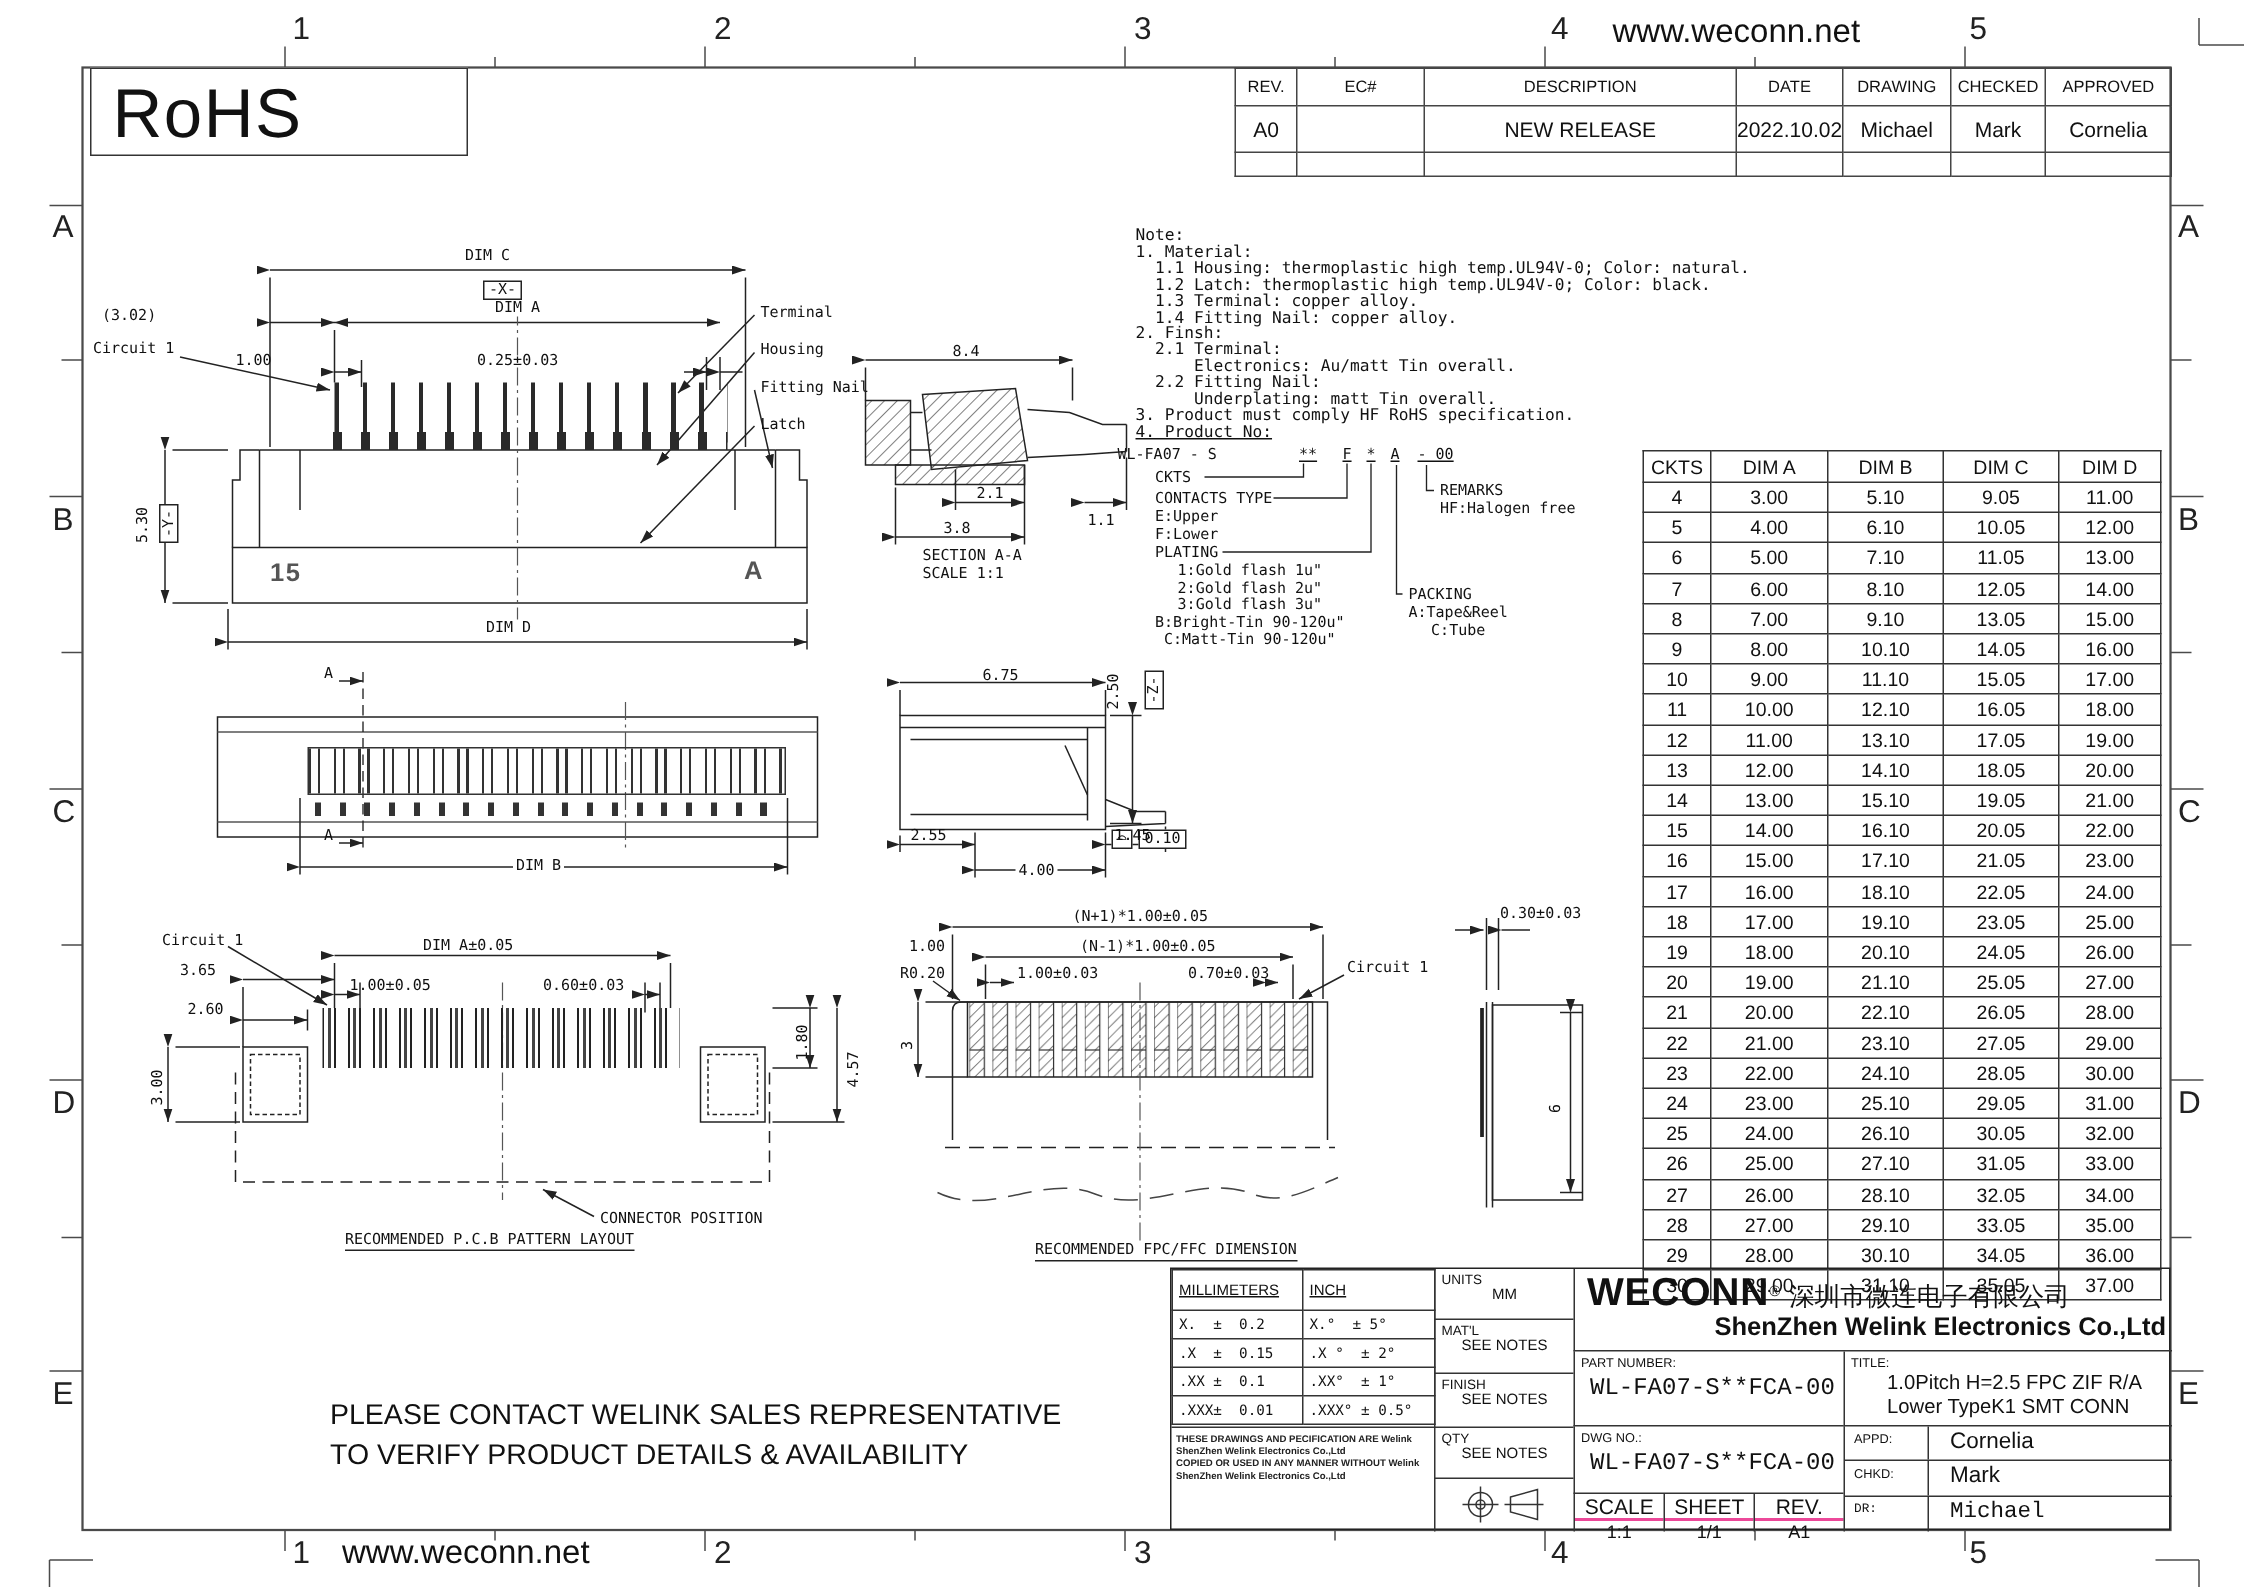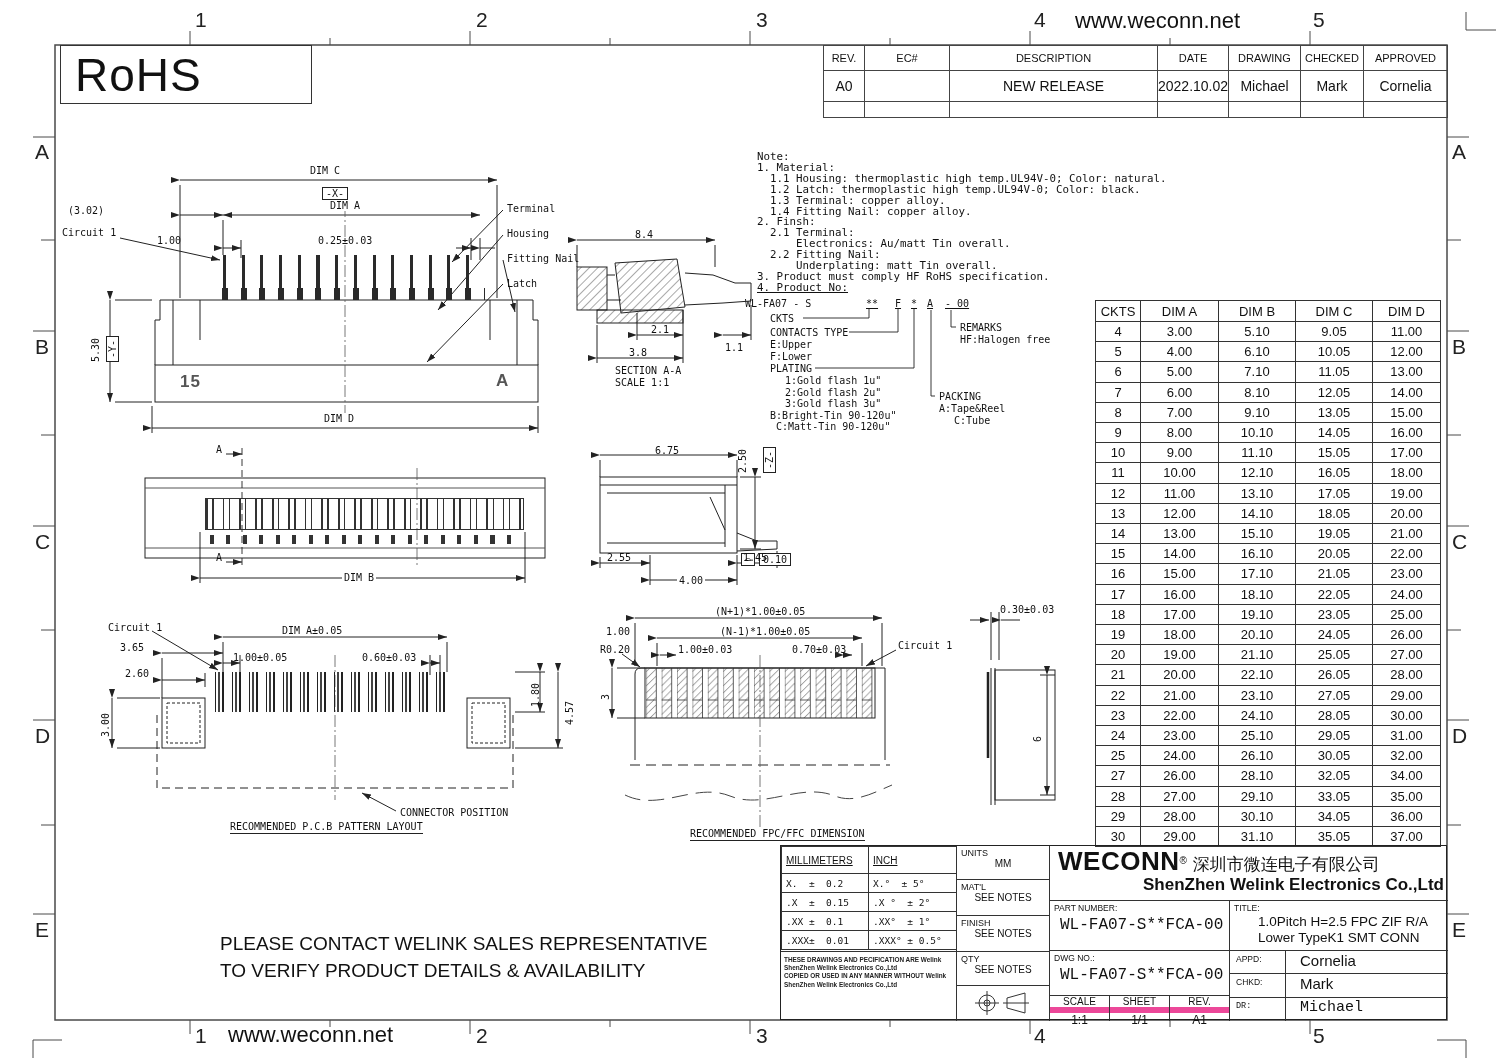--- a/index.html
+++ b/index.html
@@ -79,21 +79,21 @@
   .brand-name{font:bold 26px "Liberation Sans",sans-serif;margin-left:8px;letter-spacing:0.5px;}
   .brand sup{font-size:10px;}
   .cn{font-size:17px;margin-left:6px;}
   .en{font:bold 17px "Liberation Sans",sans-serif;text-align:right;margin:-2px 4px 0 0;}
   .slab{font-size:8.5px;color:#111;}
   .pncell{position:absolute;box-sizing:border-box;border-left:1px solid #333;border-bottom:1px solid #333;padding:2px 0 0 4px;}
   .pnval{font-size:16px;margin:3px 0 0 6px;font-family:Liberation Mono, monospace;}
   .tval{font-size:13.5px;margin:1px 0 0 24px;line-height:16px;}
   .ssr{position:absolute;left:268px;top:150px;width:180px;height:25px;display:flex;}
   .ssr div{flex:1;border-left:1px solid #333;box-sizing:border-box;text-align:center;}
-  .ssr .h{font-size:10px;display:block;border-bottom:6px solid #ec4899;}
+  .ssr .h{font-size:14px;display:block;border-bottom:2px solid #ec4899;}
   .ssr .v{font-size:12px;display:block;}
   .sig{position:absolute;left:448px;top:105px;width:219px;height:70px;border-left:1px solid #333;box-sizing:border-box;}
   .sigrow{display:flex;height:23.3px;border-bottom:1px solid #333;box-sizing:border-box;}
   .sigrow:last-child{border-bottom:none;font-family:Liberation Mono, monospace;}
   .sigrow .slab{width:56px;border-right:1px solid #333;padding:3px 0 0 6px;box-sizing:border-box;}
   .sigrow .sval{font-size:15px;padding:1px 0 0 14px;}
   .notice{position:absolute;left:220px;top:930px;}
   .notice div{font:19px "Liberation Sans",sans-serif;line-height:27px;color:#111;}
 </style>
 </head>
@@ -449,20 +449,27 @@
           <td>25.10</td>
           <td>29.05</td>
           <td>31.00</td>
         </tr>
         <tr>
           <td>25</td>
           <td>24.00</td>
           <td>26.10</td>
           <td>30.05</td>
           <td>32.00</td>
+        </tr>
+        <tr>
+          <td>26</td>
+          <td>25.00</td>
+          <td>27.10</td>
+          <td>31.05</td>
+          <td>33.00</td>
         </tr>
         <tr>
           <td>27</td>
           <td>26.00</td>
           <td>28.10</td>
           <td>32.05</td>
           <td>34.00</td>
         </tr>
         <tr>
           <td>28</td>

